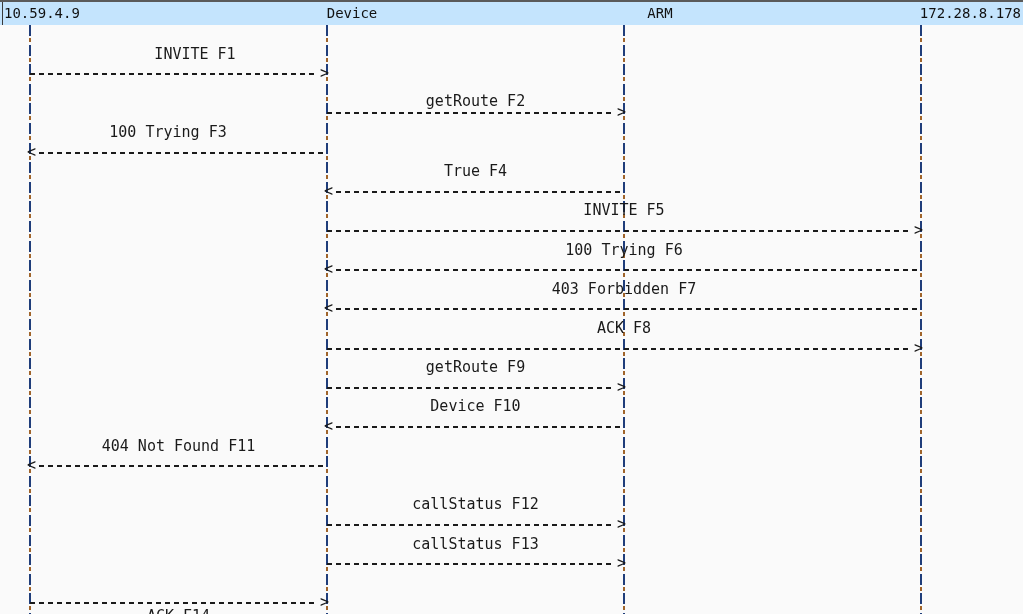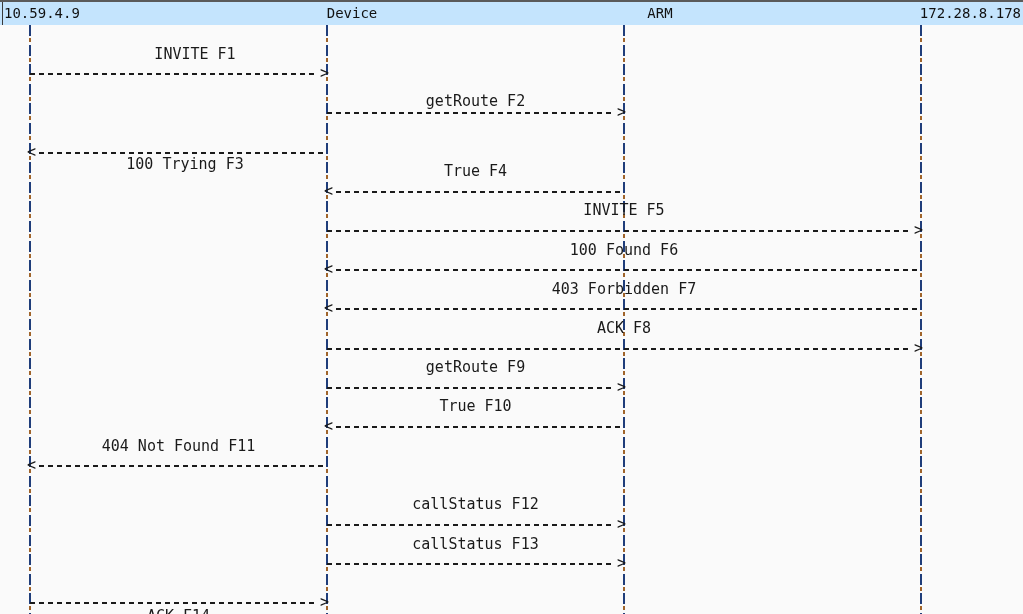--- a/index.html
+++ b/index.html
@@ -135,56 +135,56 @@
       <div class="msg-label" style="left: 195px; top: 44.6px;">INVITE F1</div>
       <div class="arrow to-right" style="left: 30px; width: 297px; top: 64.2px;">
         <div class="shaft"></div>
         <div class="head right">&gt;</div>
       </div>
       <div class="msg-label" style="left: 475.5px; top: 83.8px; margin-top: 8px;">getRoute F2</div>
       <div class="arrow to-right" style="left: 327px; width: 297px; top: 103.4px;">
         <div class="shaft"></div>
         <div class="head right">&gt;</div>
       </div>
-      <div class="msg-label" style="left: 185px; top: 123px; margin-top: 32px;">100 Trying F3</div>
+      <div class="msg-label" style="left: 168px; top: 123px;">100 Trying F3</div>
       <div class="arrow to-left" style="left: 30px; width: 297px; top: 142.6px;">
         <div class="shaft"></div>
         <div class="head left">&lt;</div>
       </div>
       <div class="msg-label" style="left: 475.5px; top: 162.2px;">True F4</div>
       <div class="arrow to-left" style="left: 327px; width: 297px; top: 181.8px;">
         <div class="shaft"></div>
         <div class="head left">&lt;</div>
       </div>
       <div class="msg-label" style="left: 624px; top: 201.4px;">INVITE F5</div>
       <div class="arrow to-right" style="left: 327px; width: 594px; top: 221px;">
         <div class="shaft"></div>
         <div class="head right">&gt;</div>
       </div>
-      <div class="msg-label" style="left: 624px; top: 240.6px;">100 Found F6</div>
+      <div class="msg-label" style="left: 624px; top: 240.6px;">100 Trying F6</div>
       <div class="arrow to-left" style="left: 327px; width: 594px; top: 260.2px;">
         <div class="shaft"></div>
         <div class="head left">&lt;</div>
       </div>
       <div class="msg-label" style="left: 624px; top: 279.8px;">403 Forbidden F7</div>
       <div class="arrow to-left" style="left: 327px; width: 594px; top: 299.4px;">
         <div class="shaft"></div>
         <div class="head left">&lt;</div>
       </div>
       <div class="msg-label" style="left: 624px; top: 319px;">ACK F8</div>
       <div class="arrow to-right" style="left: 327px; width: 594px; top: 338.6px;">
         <div class="shaft"></div>
         <div class="head right">&gt;</div>
       </div>
       <div class="msg-label" style="left: 475.5px; top: 358.2px;">getRoute F9</div>
       <div class="arrow to-right" style="left: 327px; width: 297px; top: 377.8px;">
         <div class="shaft"></div>
         <div class="head right">&gt;</div>
       </div>
-      <div class="msg-label" style="left: 475.5px; top: 397.4px;">True F10</div>
+      <div class="msg-label" style="left: 475.5px; top: 397.4px;">Device F10</div>
       <div class="arrow to-left" style="left: 327px; width: 297px; top: 417px;">
         <div class="shaft"></div>
         <div class="head left">&lt;</div>
       </div>
       <div class="msg-label" style="left: 178.5px; top: 436.6px;">404 Not Found F11</div>
       <div class="arrow to-left" style="left: 30px; width: 297px; top: 456.2px;">
         <div class="shaft"></div>
         <div class="head left">&lt;</div>
       </div>
       <div class="msg-label" style="left: 475.5px; top: 495.4px;">callStatus F12</div>

